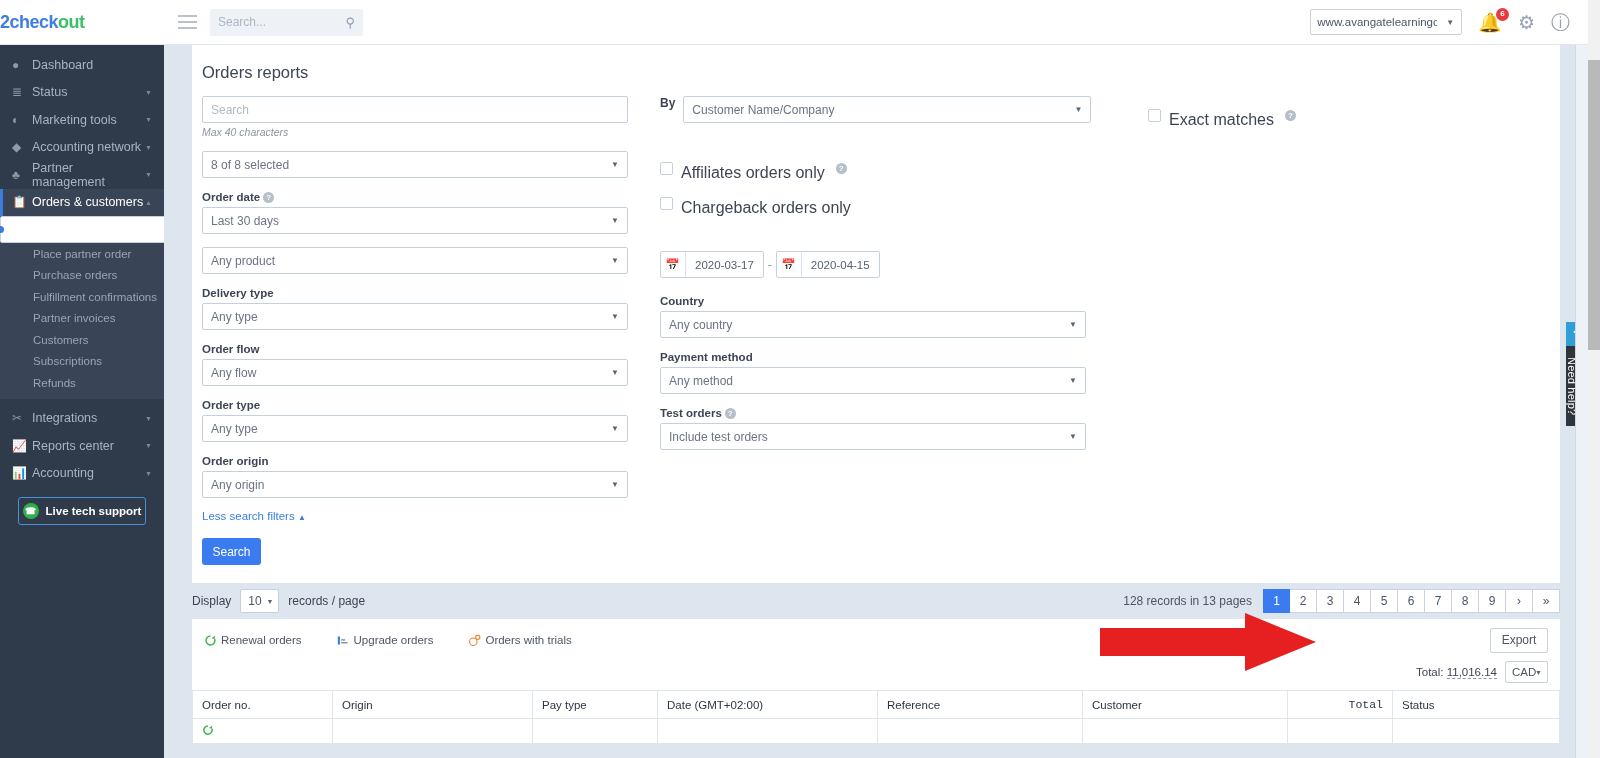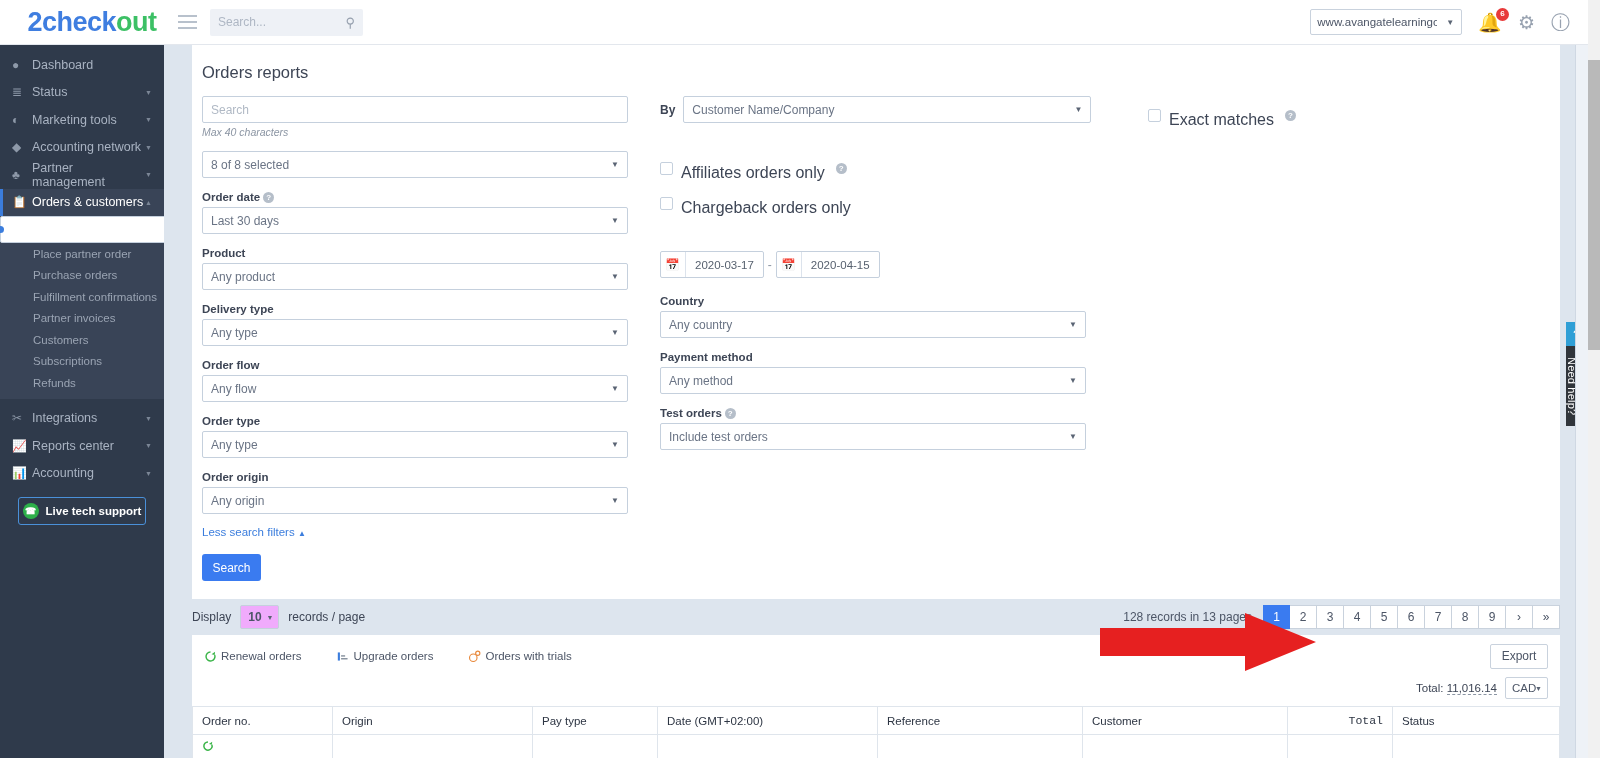--- a/index.html
+++ b/index.html
@@ -7,21 +7,21 @@
     width: 1600px; height: 758px;
     font-family: "Liberation Sans", sans-serif;
     background: #ffffff; overflow: hidden;
   }
   
   .topbar {
     position: absolute; top: 0; left: 0; width: 1600px; height: 45px;
     background: #ffffff; border-bottom: 1px solid #e3e7ed;
     display: flex; align-items: center;
   }
-  .logo { width: 164px; text-align: center; font-size: 27px; font-weight: bold; letter-spacing: -0.5px; padding-left: 20px; }
+  .logo { width: 164px; font-size: 18px; font-weight: bold; letter-spacing: -0.5px; }
   .logo .blue { color: #3f7ee0; }
   .logo .green { color: #3cc065; }
   .hamburger { width: 46px; display: flex; flex-direction: column; justify-content: center; align-items: center; gap: 4px; cursor: pointer; }
   .hamburger span { display: block; width: 19px; height: 2px; background: #b8c1cc; }
   .searchbox {
     position: relative; width: 153px; height: 27px; background: #eef1f6;
     border-radius: 2px; display: flex; align-items: center; padding: 0 8px;
   }
   .searchbox input {
     border: none; background: transparent; outline: none; width: 118px;
@@ -86,21 +86,21 @@
   .inp, .sel {
     width: 426px; height: 27px; border: 1px solid #c5d0dd; border-radius: 2px;
     background: #fff; font-size: 12px; color: #6a7485; padding: 0 22px 0 8px;
     display: flex; align-items: center; position: relative; font-family: "Liberation Sans", sans-serif;
   }
   .inp input { border:none; outline:none; width:100%; font-size:12px; color:#6a7485; font-family:"Liberation Sans", sans-serif; }
   .inp input::placeholder { color: #b0b9c5; }
   .sel .caret { position: absolute; right: 8px; font-size: 8px; color: #5a6474; }
   .hint { font-size: 10.5px; color: #8b95a3; margin-top: 3px; font-style: italic; }
   .gap { height: 13px; }
-  .by-row { display: flex; align-items: center; gap: 8px; }
+  .by-row { display: flex; gap: 8px; }
   .by-row .by { font-size: 12px; color: #3d4555; font-weight: 600; }
   .chk-row { display: flex; align-items: center; gap: 8px; margin-bottom: 7px; }
   .chk { width: 13px; height: 13px; border: 1px solid #c5d0dd; border-radius: 2px; background: #fff; flex: none; cursor: pointer; }
   .chk-lbl { font-size: 16px; color: #3d4555; margin-top: 10px; }
   .q {
     display: inline-flex; width: 11px; height: 11px; border-radius: 50%;
     background: #b5bec9; color: #fff; font-size: 8px; align-items: center;
     justify-content: center; vertical-align: middle; margin-left: 3px; font-weight: bold;
   }
   .date-row { display: flex; align-items: center; gap: 4px; }
@@ -111,22 +111,22 @@
   .less-link { font-size: 11.5px; color: #3b7ddd; margin: 12px 0 0 0; cursor: pointer; }
   .btn-search {
     margin-top: 16px; width: 59px; height: 27px; background: #3a7bf0; color: #fff;
     font-size: 12px; border-radius: 3px; display: flex; align-items: center;
     justify-content: center; cursor: pointer; border: none;
   }
   
   .pagstrip { height: 36px; margin: 0 28px; display: flex; align-items: center; }
   .pag-left { display: flex; align-items: center; gap: 9px; font-size: 12px; color: #3d4555; }
   .mini-sel {
-    width: 39px; height: 24px; background: #f0abfc; border: 1px solid #c5d0dd; border-radius: 2px;
-    display: flex; align-items: center; padding-left: 7px; font-size: 12px; color: #4c5566; position: relative; font-weight: bold;
+    width: 39px; height: 24px; background: #ffffff; border: 1px solid #c5d0dd; border-radius: 2px;
+    display: flex; align-items: center; padding-left: 7px; font-size: 12px; color: #4c5566; position: relative;
   }
   .mini-sel .caret { position: absolute; right: 5px; font-size: 7px; color: #5a6474; }
   .pag-right { margin-left: auto; display: flex; align-items: center; gap: 11px; }
   .rec-count { font-size: 12px; color: #4c5566; }
   .pages { display: flex; }
   .pg {
     width: 27px; height: 24px; background: #fff; border: 1px solid #c9d2dd; border-left: none;
     display: flex; align-items: center; justify-content: center; font-size: 12px; color: #4c5566; cursor: pointer;
   }
   .pg:first-child { border-left: 1px solid #c9d2dd; }
@@ -304,21 +304,20 @@
 
           <div class="fld-label">
             <span>Order date</span><span class="q">?</span>
           </div>
           <div class="sel">
             <span>Last 30 days</span>
             <span class="caret">▼</span>
           </div>
           <div class="gap"></div>
 
-          <div class="fld-label">Product</div>
           <div class="sel">
             <span>Any product</span>
             <span class="caret">▼</span>
           </div>
           <div class="gap"></div>
 
           <div class="fld-label">Delivery type</div>
           <div class="sel">
             <span>Any type</span>
             <span class="caret">▼</span>

